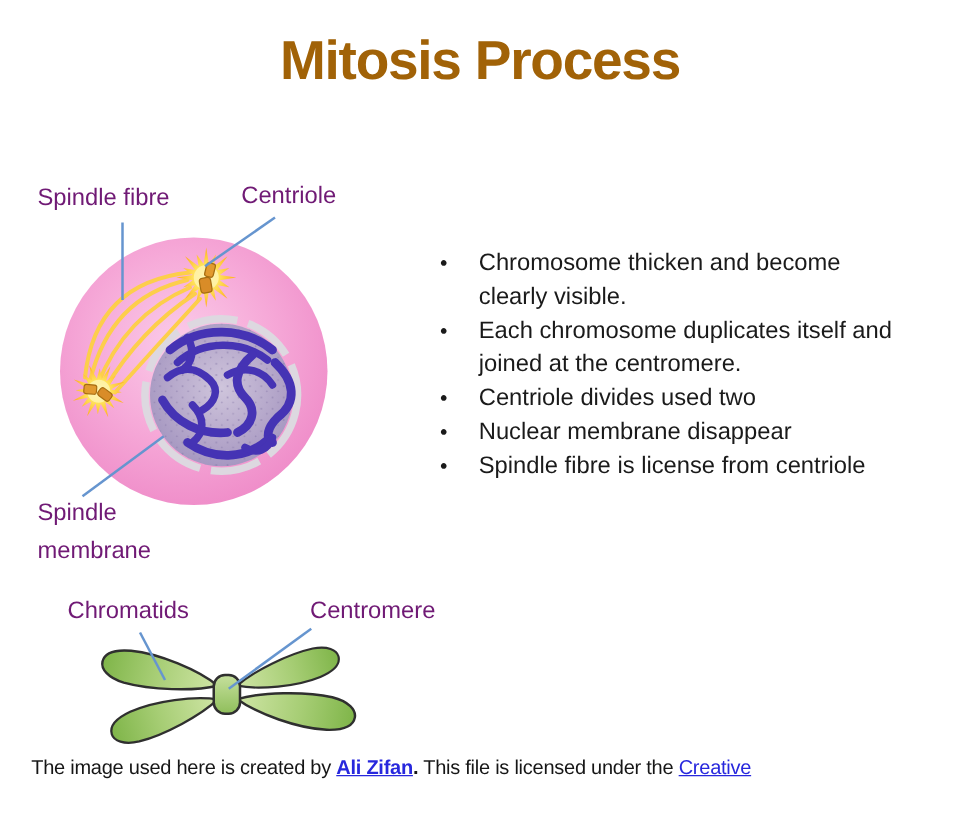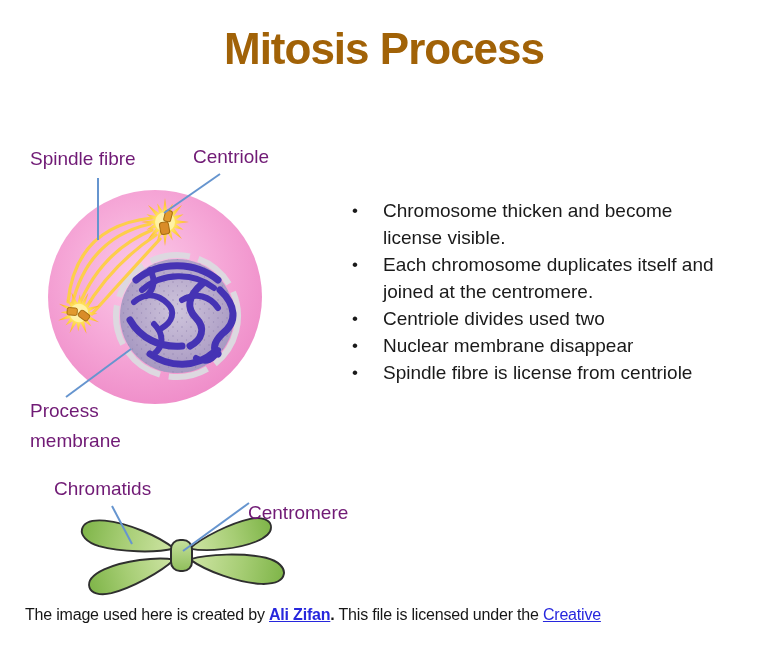--- a/index.html
+++ b/index.html
@@ -129,29 +129,29 @@
       <line x1="98" y1="178" x2="98" y2="240"></line>
       <line x1="220" y1="174" x2="164" y2="213"></line>
       <line x1="131" y1="349" x2="66" y2="397"></line>
       <line x1="112" y1="506" x2="132" y2="544"></line>
       <line x1="249" y1="503" x2="183" y2="551"></line>
     </g>
   </svg>
 
   <div class="label" style="left:30px;top:148px;">Spindle fibre</div>
   <div class="label" style="left:193px;top:146px;">Centriole</div>
-  <div class="label wrap" style="left:30px;top:396px;width:115px;">Process membrane</div>
+  <div class="label wrap" style="left:30px;top:396px;width:115px;">Spindle membrane</div>
   <div class="label" style="left:54px;top:478px;">Chromatids</div>
-  <div class="label" style="left:248px;top:502px;">Centromere</div>
+  <div class="label" style="left:248px;top:478px;">Centromere</div>
 
   <div class="bullets">
     <ul>
       <li>
         <span class="marker">•</span>
-        <span class="btxt">Chromosome thicken and become license visible.</span>
+        <span class="btxt">Chromosome thicken and become clearly visible.</span>
       </li>
       <li>
         <span class="marker">•</span>
         <span class="btxt">Each chromosome duplicates itself and joined at the centromere.</span>
       </li>
       <li>
         <span class="marker">•</span>
         <span class="btxt">Centriole divides used two</span>
       </li>
       <li>

